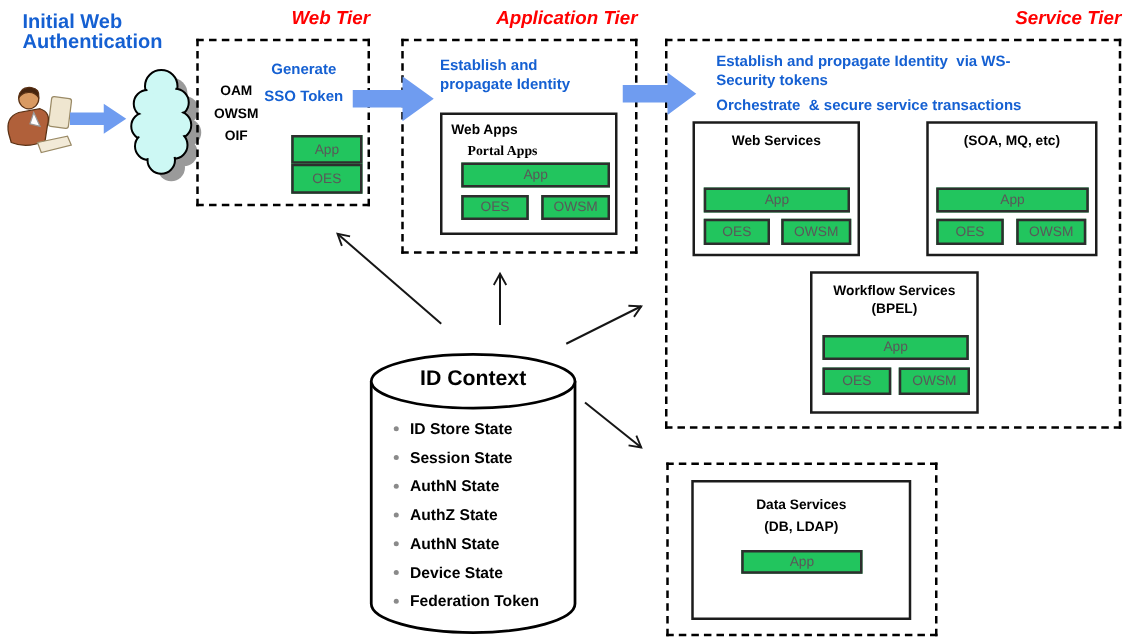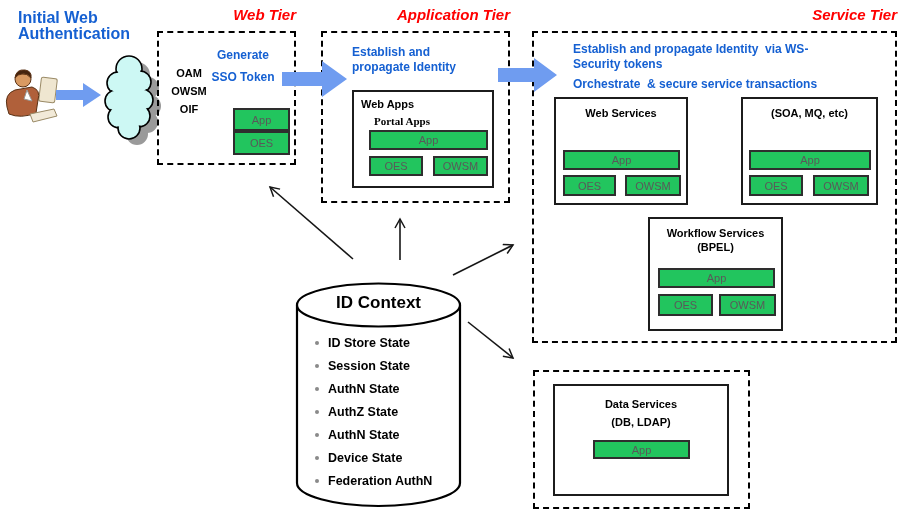--- a/index.html
+++ b/index.html
@@ -196,21 +196,21 @@
       <div class="cyl-item">
           <span class="cyl-dot"></span>
           <span>AuthN State</span>
         </div>
       <div class="cyl-item">
           <span class="cyl-dot"></span>
           <span>Device State</span>
         </div>
       <div class="cyl-item">
           <span class="cyl-dot"></span>
-          <span>Federation AuthN</span>
+          <span>Federation Token</span>
         </div>
     </div>
   </div>
 
   <svg class="overlay" width="900" height="512">
     <defs>
       <marker id="vhead" markerWidth="13" markerHeight="13" refX="10" refY="6" orient="auto" markerUnits="userSpaceOnUse">
         <path d="M1,1 L10,6 L1,11" fill="none" stroke="#161616" stroke-width="1.5"></path>
       </marker>
     </defs>

